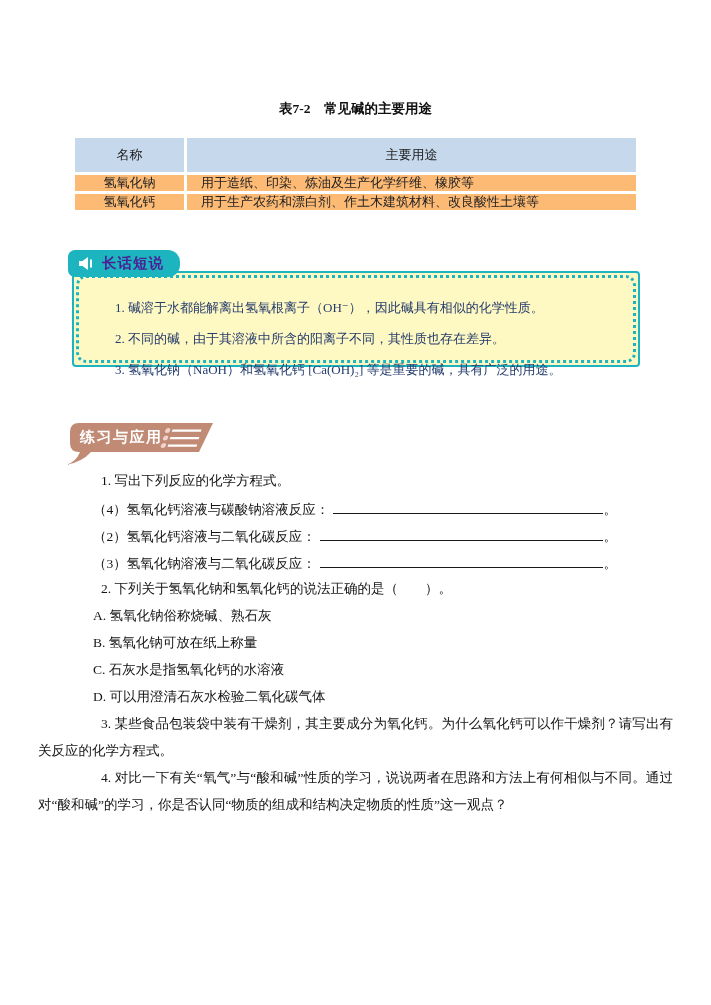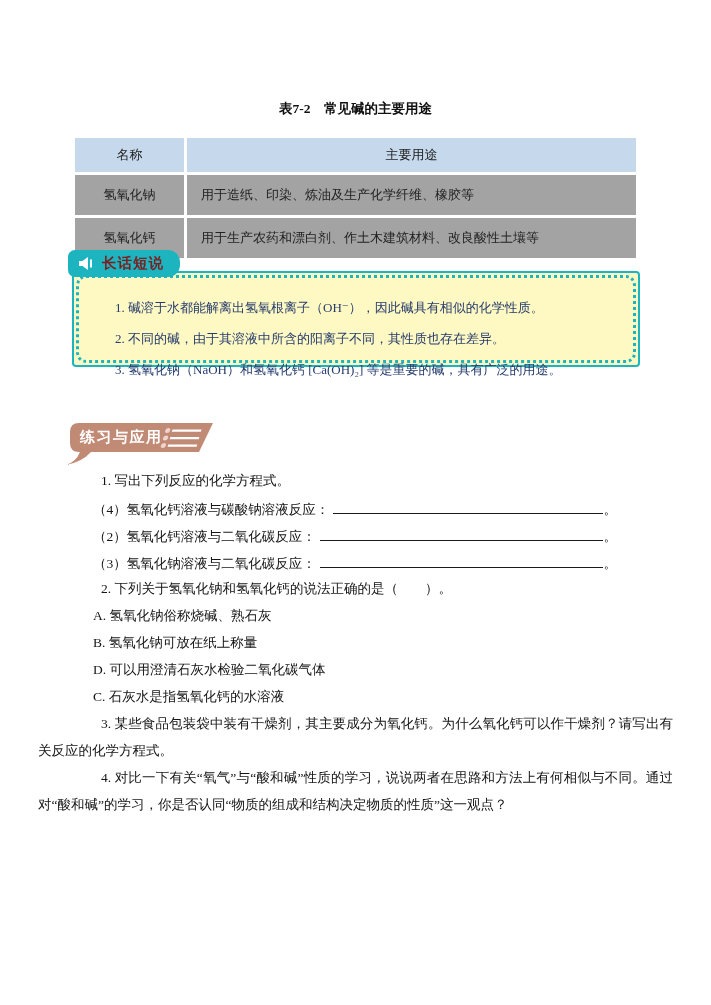--- a/index.html
+++ b/index.html
@@ -7,29 +7,29 @@
   body { font-family:"Liberation Serif","DejaVu Serif",serif; color:#1c1c1c; position:relative; }
   .page { position:absolute; inset:0; background:#ffffff; overflow:hidden; }
 
   
   .table-area { position:absolute; left:75px; top:100px; width:561px; }
   .table-title { text-align:center; font-weight:bold; font-size:13.5px; color:#111;
                  font-family:"Liberation Serif","DejaVu Serif",serif; margin-bottom:11px; }
   .tbl { display:grid; grid-template-columns:109px 1fr; gap:3px; font-size:13px;margin-top:20px; }
   .tbl .cell { display:flex; align-items:center; }
   .tbl .head { background:#c5d8ec; height:34px; justify-content:center; color:#222; }
-  .tbl .body { background:#a3a3a3; height:40px; color:#222; }
+  .tbl .body { background:#fdba74; height:16px; color:#222; }
   .tbl .name { justify-content:center; }
   .tbl .use  { padding-left:14px; }
 
   
   .callout-tab { position:absolute; left:68px; top:250px; height:27px; z-index:3;
                  background:#1cb4bf; border-radius:7px 12px 12px 7px;
                  display:flex; align-items:center; gap:7px; padding:0 16px 0 10px;
-                 color:#7f1d1d; font-weight:bold; font-size:14.5px; letter-spacing:1px;
+                 color:#4c1d95; font-weight:bold; font-size:14.5px; letter-spacing:1px;
                  font-family:"Liberation Sans","DejaVu Sans",sans-serif; }
   .callout-box { position:absolute; left:72px; top:271px; width:568px; height:96px;
                  border:2px solid #1cb4bf; border-radius:4px; background:#fef9c3; }
   .callout-inner { position:absolute; inset:2px; border:3px dotted #1cb4bf; border-radius:10px;
                    padding:22px 18px 0 36px; }
   .callout-inner p { font-size:13px; line-height:16px; margin-bottom:15px; color:#263c6d; }
 
   
   .banner { position:absolute; left:64px; top:419px; width:170px; height:48px; }
   .banner svg { position:absolute; left:0; top:0; }
@@ -123,21 +123,21 @@
     </div>
     <div class="blank-row">
       <span class="lbl">（3）氢氧化钠溶液与二氧化碳反应：</span>
       <span class="line"></span>
       <span class="suffix">。</span>
     </div>
 
     <p class="qhead">2. 下列关于氢氧化钠和氢氧化钙的说法正确的是（　　）。</p>
     <p class="opt">A. 氢氧化钠俗称烧碱、熟石灰</p>
     <p class="opt">B. 氢氧化钠可放在纸上称量</p>
+    <p class="opt">C. 石灰水是指氢氧化钙的水溶液</p>
     <p class="opt">D. 可以用澄清石灰水检验二氧化碳气体</p>
-    <p class="opt">C. 石灰水是指氢氧化钙的水溶液</p>
 
     <p class="qpara">3. 某些食品包装袋中装有干燥剂，其主要成分为氧化钙。为什么氧化钙可以作干燥剂？请写出有关反应的化学方程式。</p>
     <p class="qpara">4. 对比一下有关“氧气”与“酸和碱”性质的学习，说说两者在思路和方法上有何相似与不同。通过对“酸和碱”的学习，你是否认同“物质的组成和结构决定物质的性质”这一观点？</p>
   </div>
 
 
 </div>
 
 </body></html>

